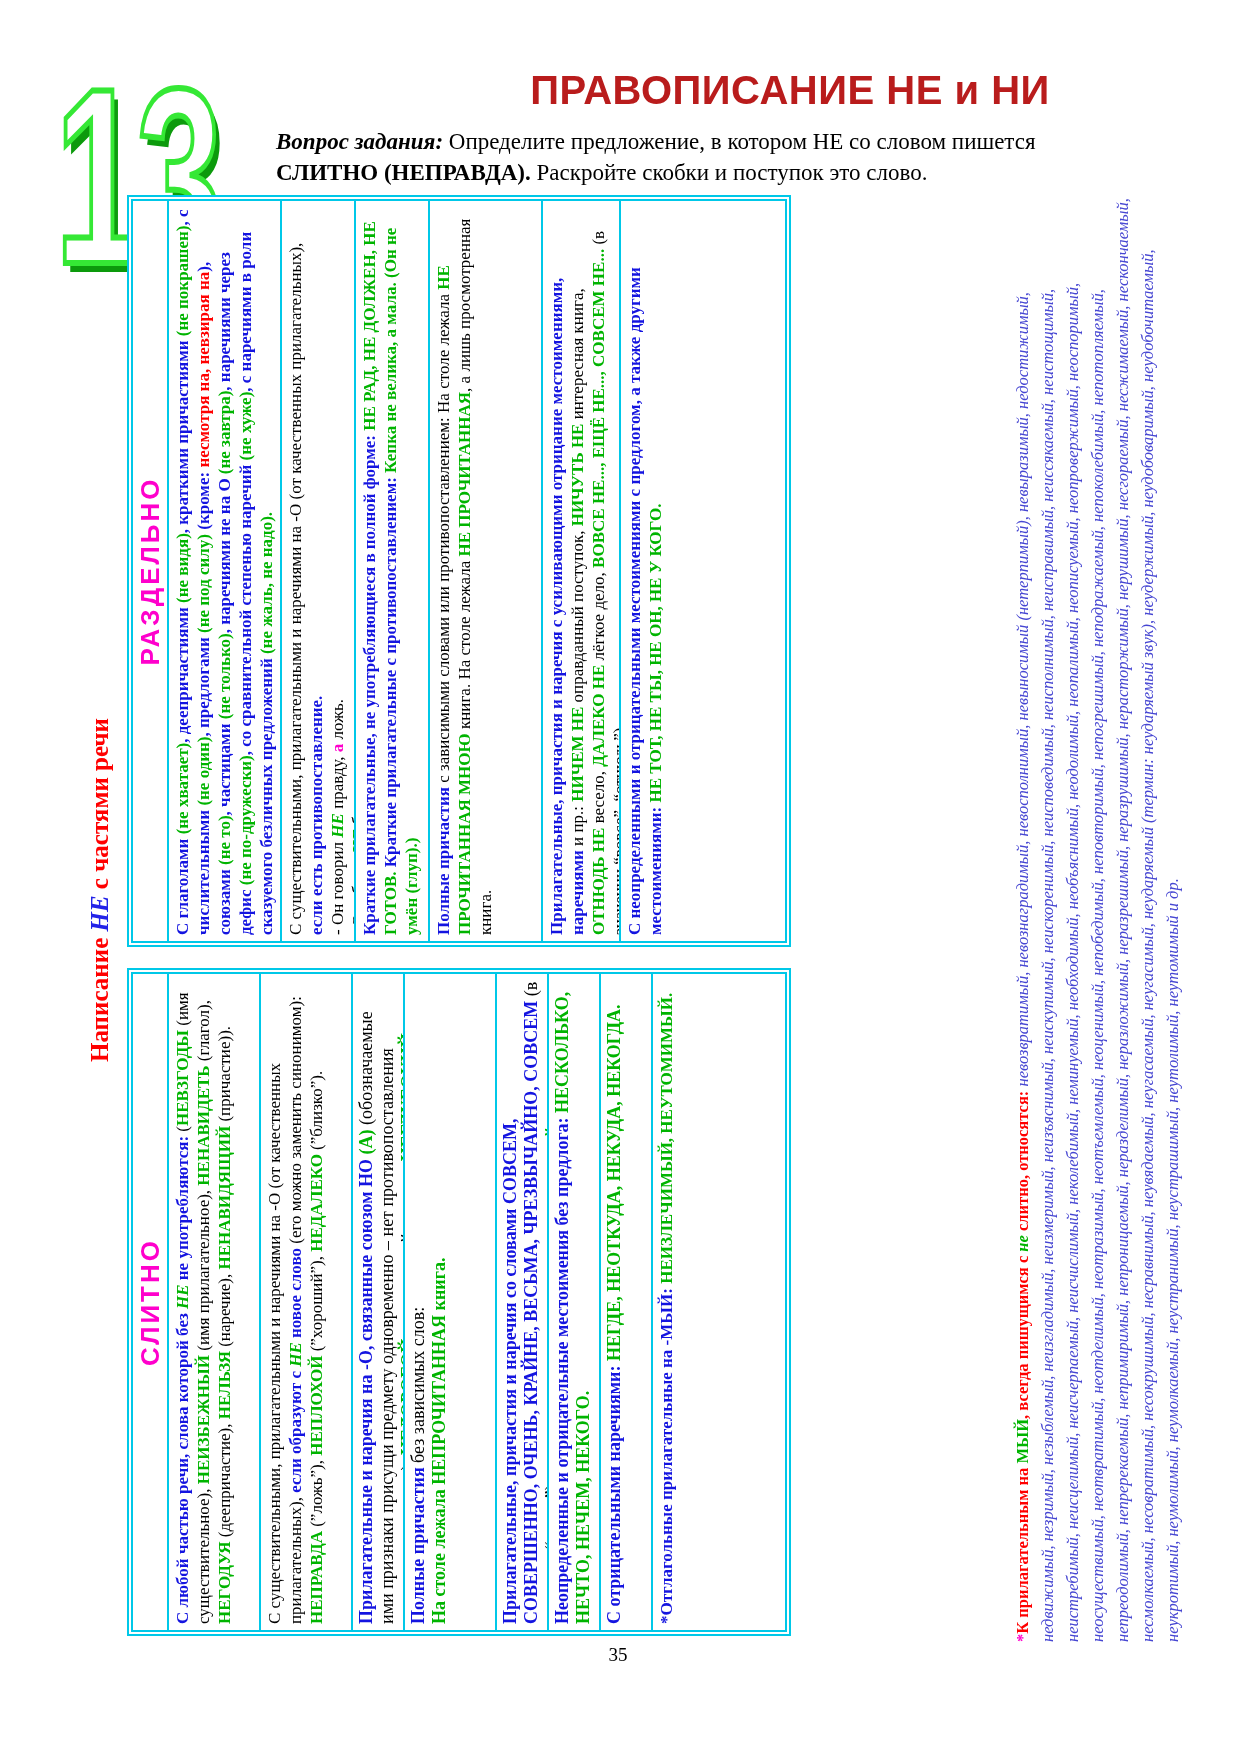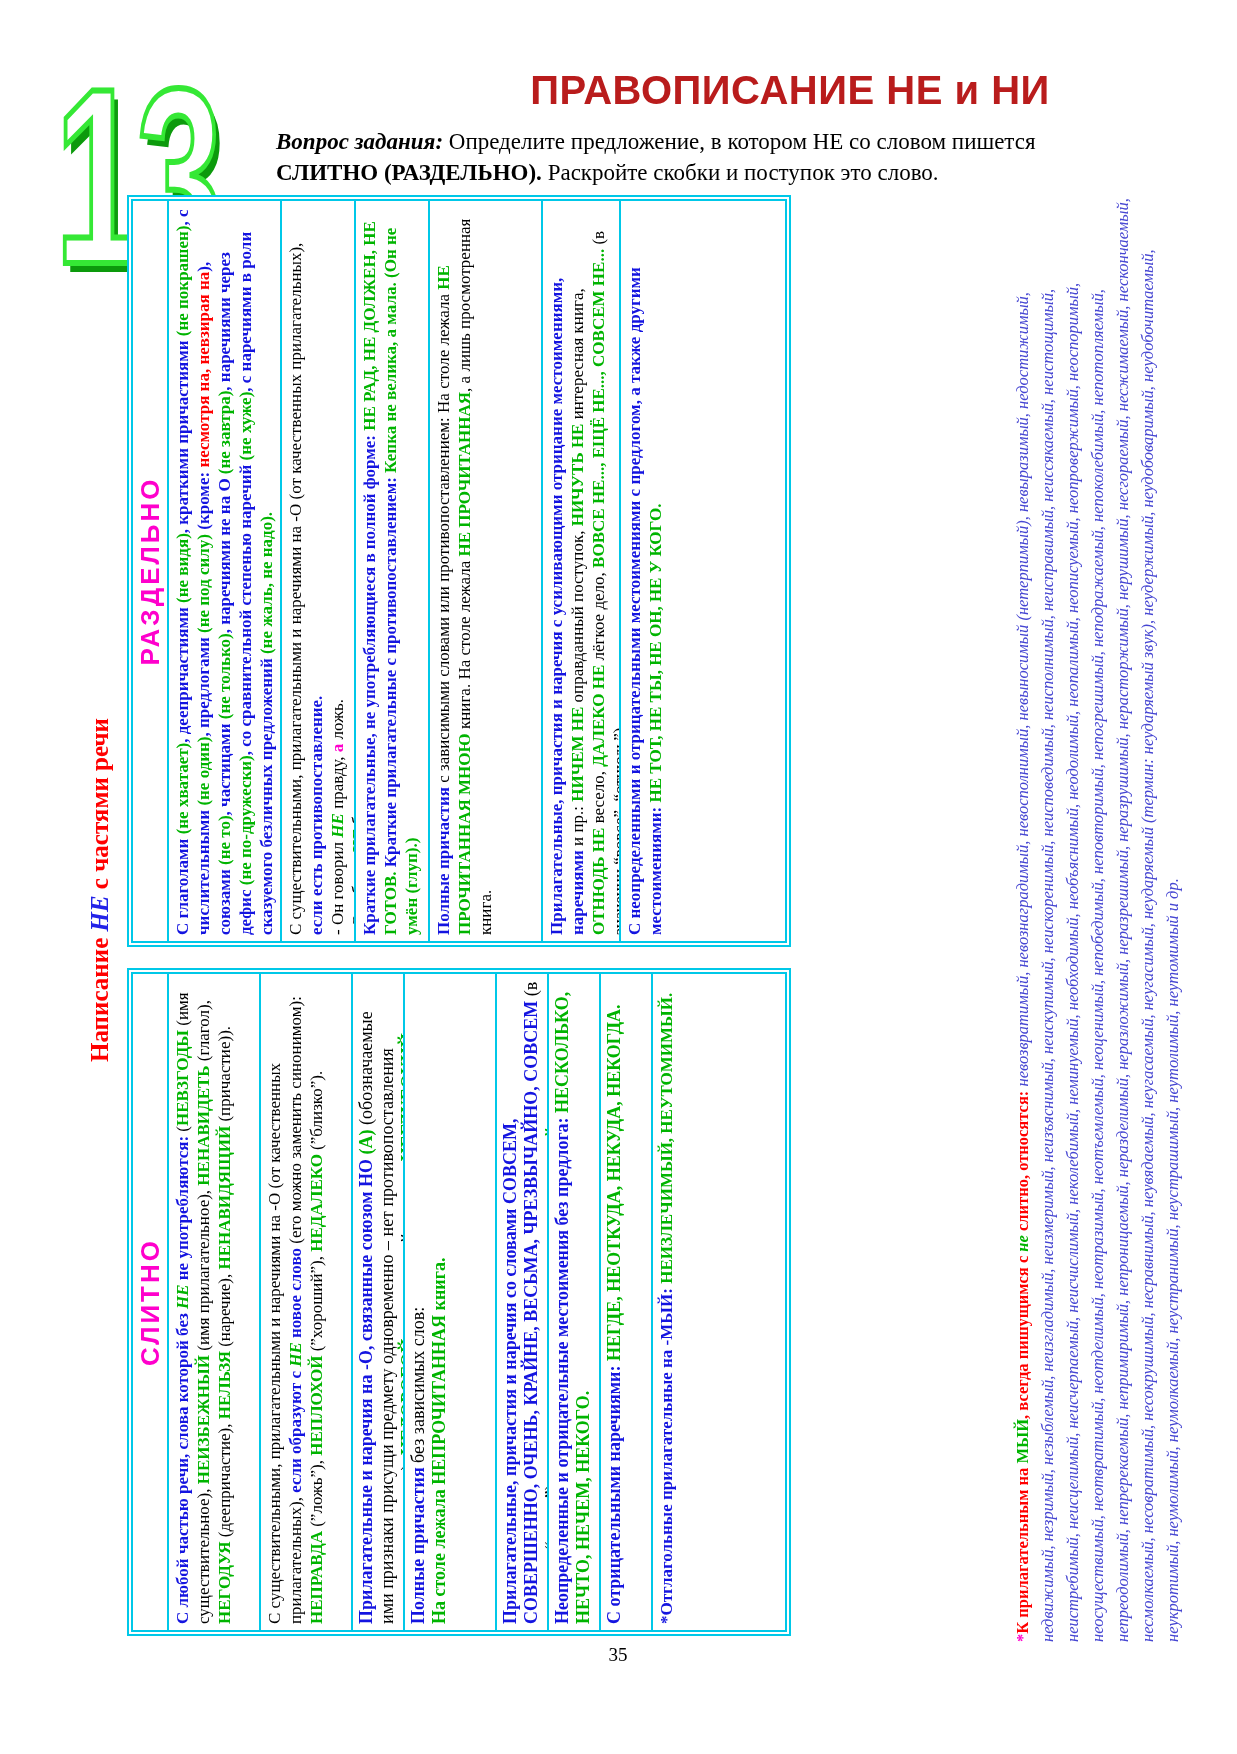--- a/index.html
+++ b/index.html
@@ -72,21 +72,21 @@
 </style>
 </head>
 <body>
 
 <div class="page">
 
   <div class="badge"><span class="badge-big">13</span><span class="badge-small">-1</span></div>
 
   <h1 class="title">ПРАВОПИСАНИЕ НЕ и НИ</h1>
 
-  <p class="task"><span class="task-lead">Вопрос задания:</span><span> Определите предложение, в котором НЕ со словом пишется</span><br><span class="task-bold">СЛИТНО (РАЗДЕЛЬНО).</span><span> Раскройте скобки и поступок это слово.</span></p>
+  <p class="task"><span class="task-lead">Вопрос задания:</span><span> Определите предложение, в котором НЕ со словом пишется</span><br><span class="task-bold">СЛИТНО (НЕПРАВДА).</span><span> Раскройте скобки и поступок это слово.</span></p>
 
   <div class="side-caption rot"><span class="c-red">Написание </span><span class="c-blue-italic">НЕ</span><span class="c-red"> с частями речи</span></div>
 
   <div class="boards rot">
 
     <div class="table t-slitno">
       <div class="tlabel">СЛИТНО</div>
       <div class="row"><span class="c-blue">С любой частью речи, слова которой без </span><span class="c-green-italic">НЕ</span><span class="c-blue"> не употребляются:</span><span class="c-black"> (</span><span class="c-green">НЕВЗГОДЫ</span><span class="c-black"> (имя существительное), </span><span class="c-green">НЕИЗБЕЖНЫЙ</span><span class="c-black"> (имя прилагательное), </span><span class="c-green">НЕНАВИДЕТЬ</span><span class="c-black"> (глагол), </span><span class="c-green">НЕГОДУЯ</span><span class="c-black"> (деепричастие), </span><span class="c-green">НЕЛЬЗЯ</span><span class="c-black"> (наречие), </span><span class="c-green">НЕНАВИДЯЩИЙ</span><span class="c-black"> (причастие)).</span></div>
       <div class="row"><span class="c-black">С существительными, прилагательными и наречиями на -О (от качественных прилагательных), </span><span class="c-blue">если образуют с </span><span class="c-green-italic">НЕ</span><span class="c-blue"> новое слово</span><span class="c-black"> (его можно заменить синонимом): </span><span class="c-green">НЕПРАВДА</span><span class="c-black"> (”ложь”), </span><span class="c-green">НЕПЛОХОЙ</span><span class="c-black"> (”хороший”), </span><span class="c-green">НЕДАЛЕКО</span><span class="c-black"> (”близко”).</span></div>
       <div class="row"><span class="c-blue">Прилагательные и наречия на -О, связанные союзом НО </span><span class="c-green">(А)</span><span class="c-black"> (обозначаемые ими признаки присущи предмету одновременно – нет противопоставления одинаковых качеств): </span><span class="c-green">НЕДОРОГОЙ</span><span class="c-black">, но красивый костюм; </span><span class="c-green">НЕГЛУБОКИЙ</span><span class="c-black">, но рыбный пруд.</span></div>

